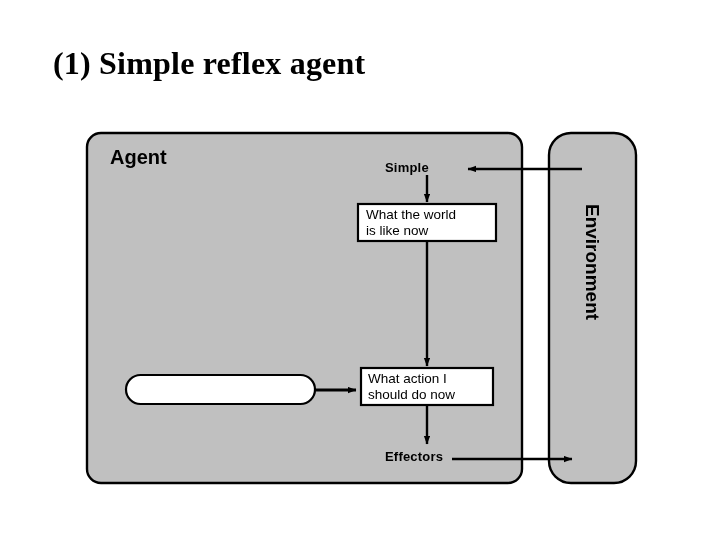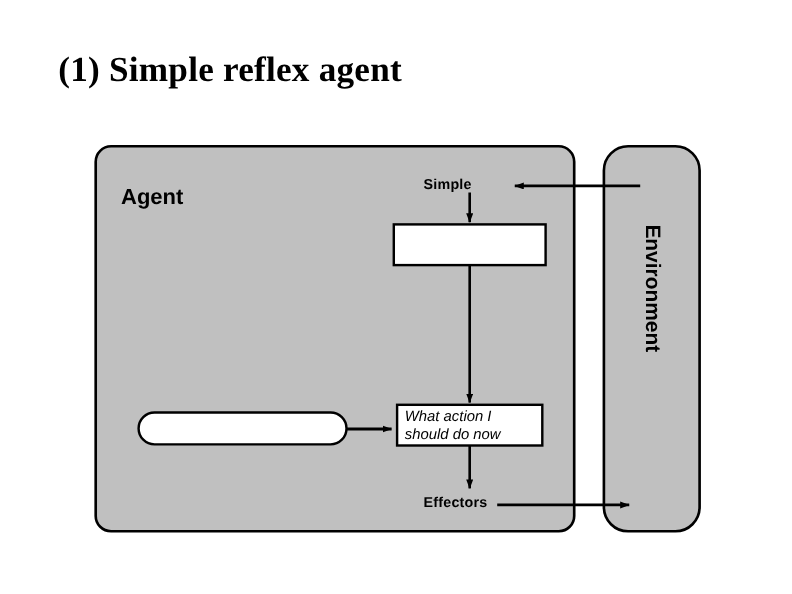--- a/index.html
+++ b/index.html
@@ -43,21 +43,20 @@
     position: absolute;
     font-family: "Liberation Sans", sans-serif;
     font-weight: bold;
     color: #000000;
     white-space: nowrap;
   }
   #agent-label {
     left: 110px;
     top: 146px;
     font-size: 20px;
-    margin-top: 22px;
   }
   #sensors-label {
     left: 385px;
     top: 160px;
     font-size: 13px;
     letter-spacing: 0.2px;
   }
   #effectors-label {
     left: 385px;
     top: 449px;
@@ -85,21 +84,20 @@
   }
   #world-box-text {
     left: 366px;
     top: 207px;
     width: 130px;
   }
   #action-box-text {
     left: 368px;
     top: 371px;
     width: 130px;
-    font-style: italic;
   }
   #rules-text {
     left: 136px;
     top: 381px;
     width: 172px;
     text-align: center;
     font-size: 13px;
   }
 </style>
 </head>
@@ -142,18 +140,20 @@
   </svg>
 
   <div class="lbl" id="agent-label">Agent</div>
 
   <div class="lbl" id="sensors-label">Simple</div>
 
   <div class="lbl" id="effectors-label">Effectors</div>
 
   <div class="lbl" id="environment-label">Environment</div>
 
+  <div class="node-text" id="world-box-text">What the world
+is like now</div>
 
 
   <div class="node-text" id="action-box-text">What action I
 should do now</div>
 
 </div>
 
 </body></html>

